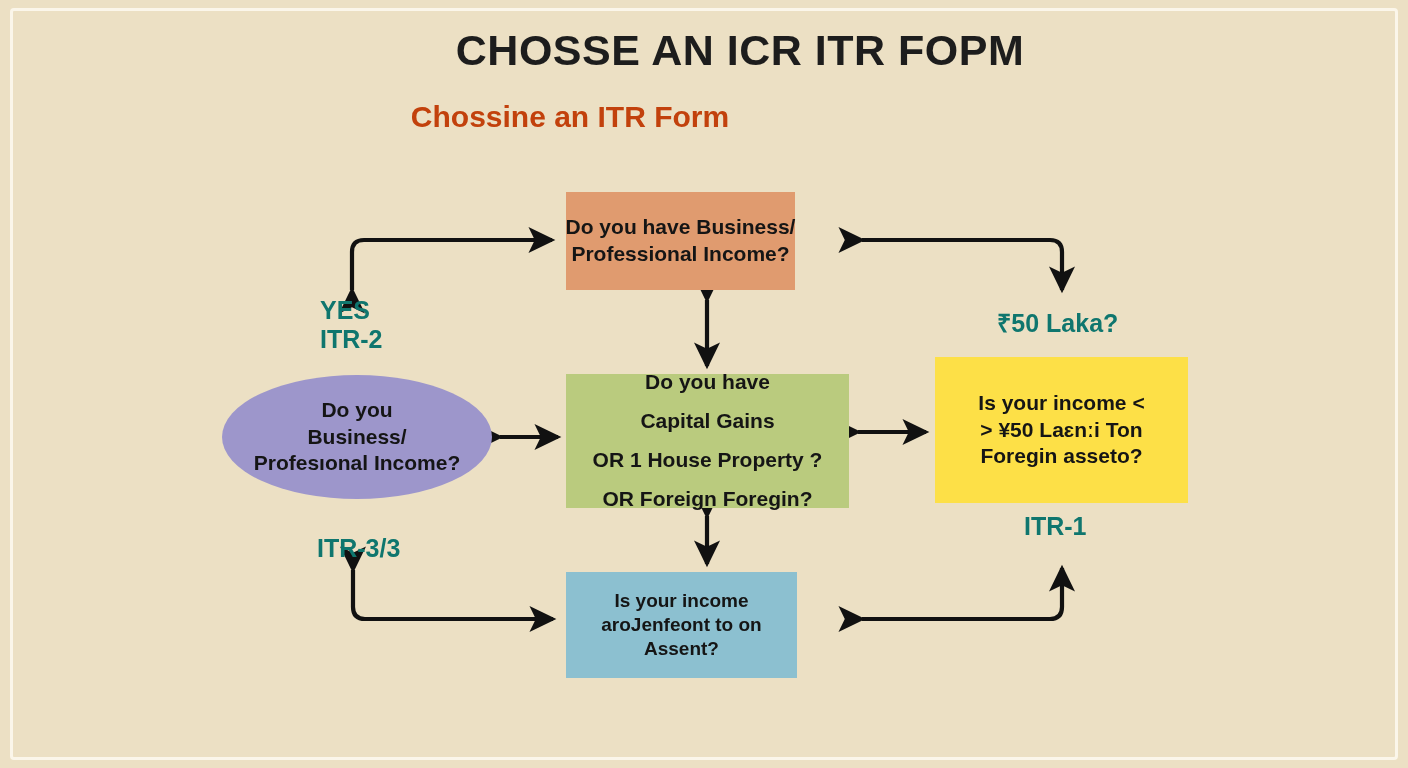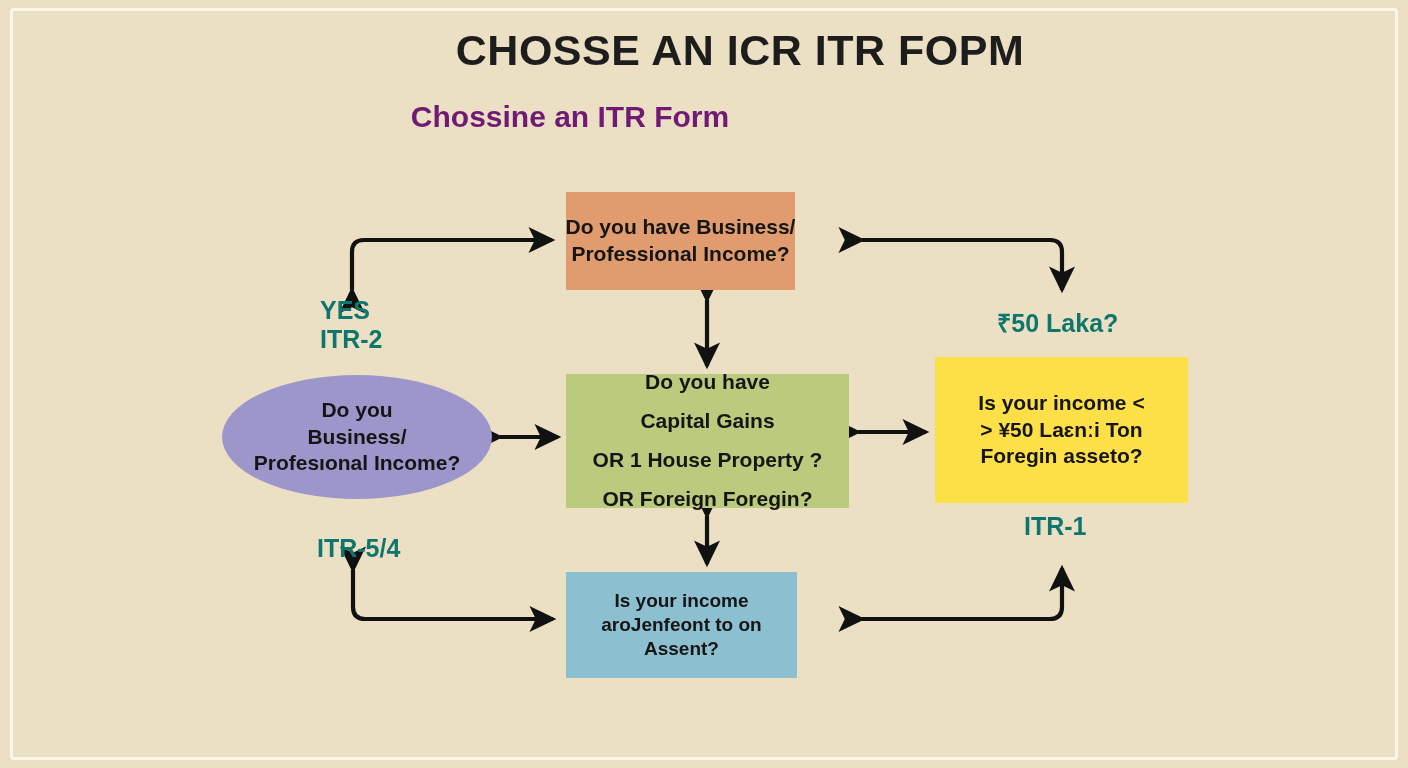--- a/index.html
+++ b/index.html
@@ -39,21 +39,21 @@
     padding-left: 36px;
   }
   .subtitle {
     position: absolute;
     left: 0;
     top: 100px;
     width: 1140px;
     text-align: center;
     font-size: 30px;
     font-weight: bold;
-    color: #701a75;
+    color: #c2410c;
   }
   .node {
     position: absolute;
     display: flex;
     flex-direction: column;
     align-items: center;
     justify-content: center;
     text-align: center;
     color: #151515;
     font-weight: bold;
@@ -164,16 +164,16 @@
 
   <div class="node" id="node-ellipse">
     <span class="ln">Do you</span>
     <span class="ln">Business/</span>
     <span class="ln">Profesıonal Income?</span>
   </div>
 
   <div class="label" id="label-yes">YES</div>
   <div class="label" id="label-itr2">ITR-2</div>
   <div class="label" id="label-50laka">₹50 Laka?</div>
-  <div class="label" id="label-itr34">ITR-5/4</div>
+  <div class="label" id="label-itr34">ITR-3/3</div>
   <div class="label" id="label-itr1">ITR-1</div>
 
 </div>
 
 </body></html>

